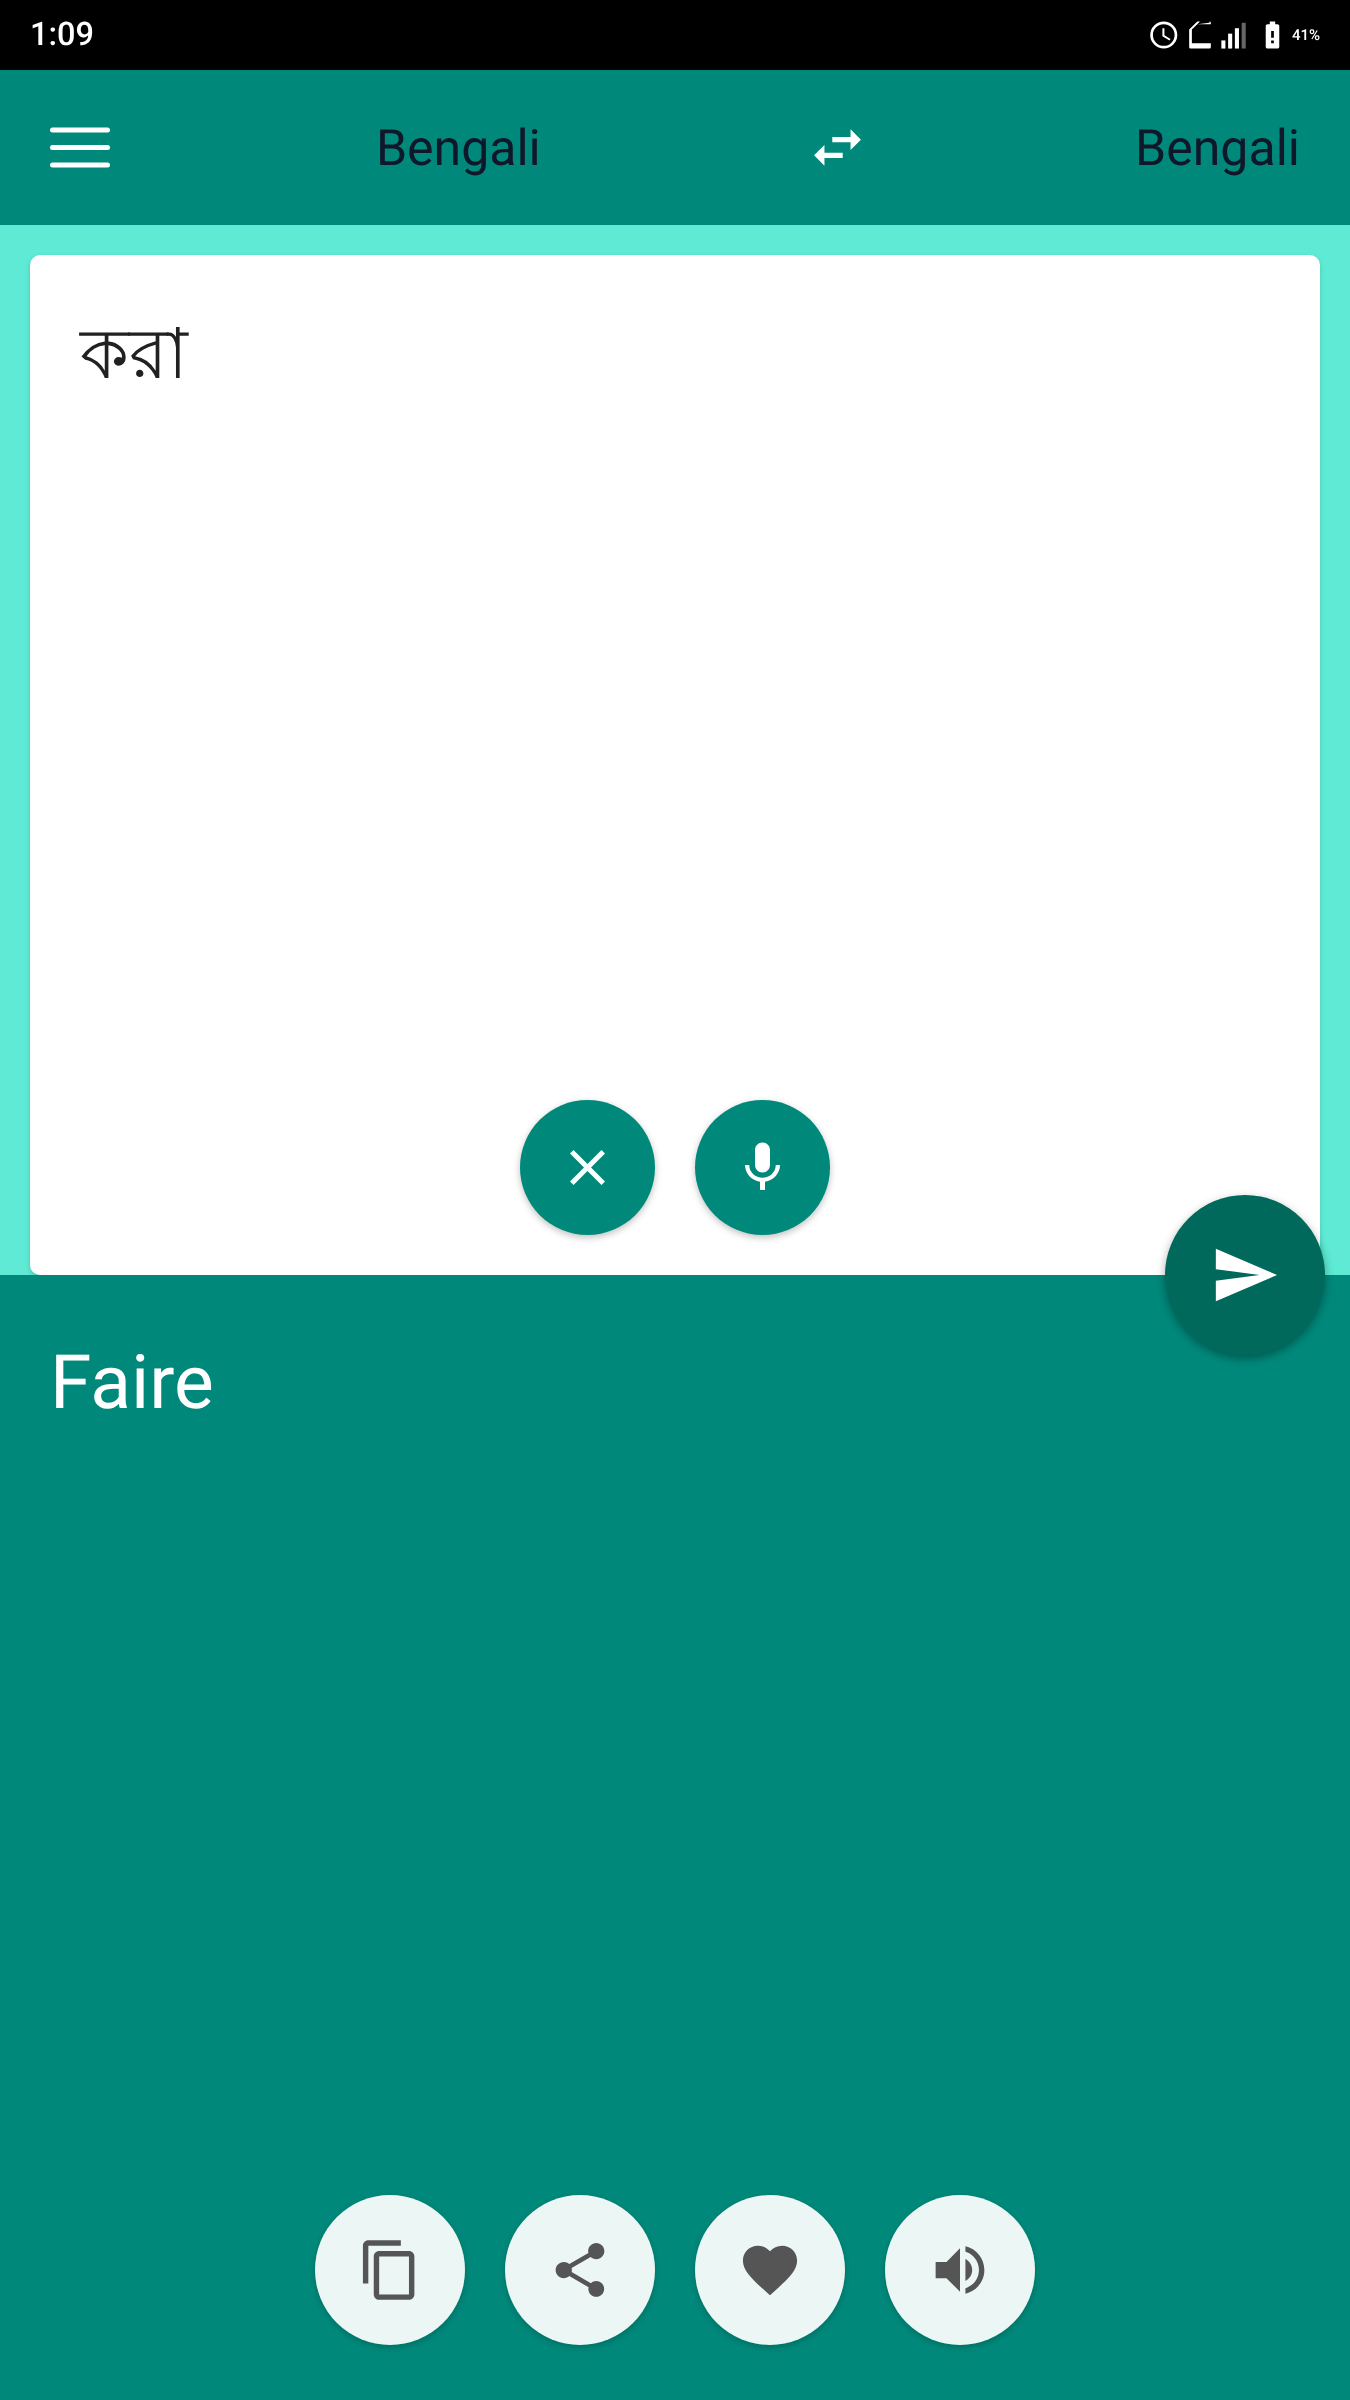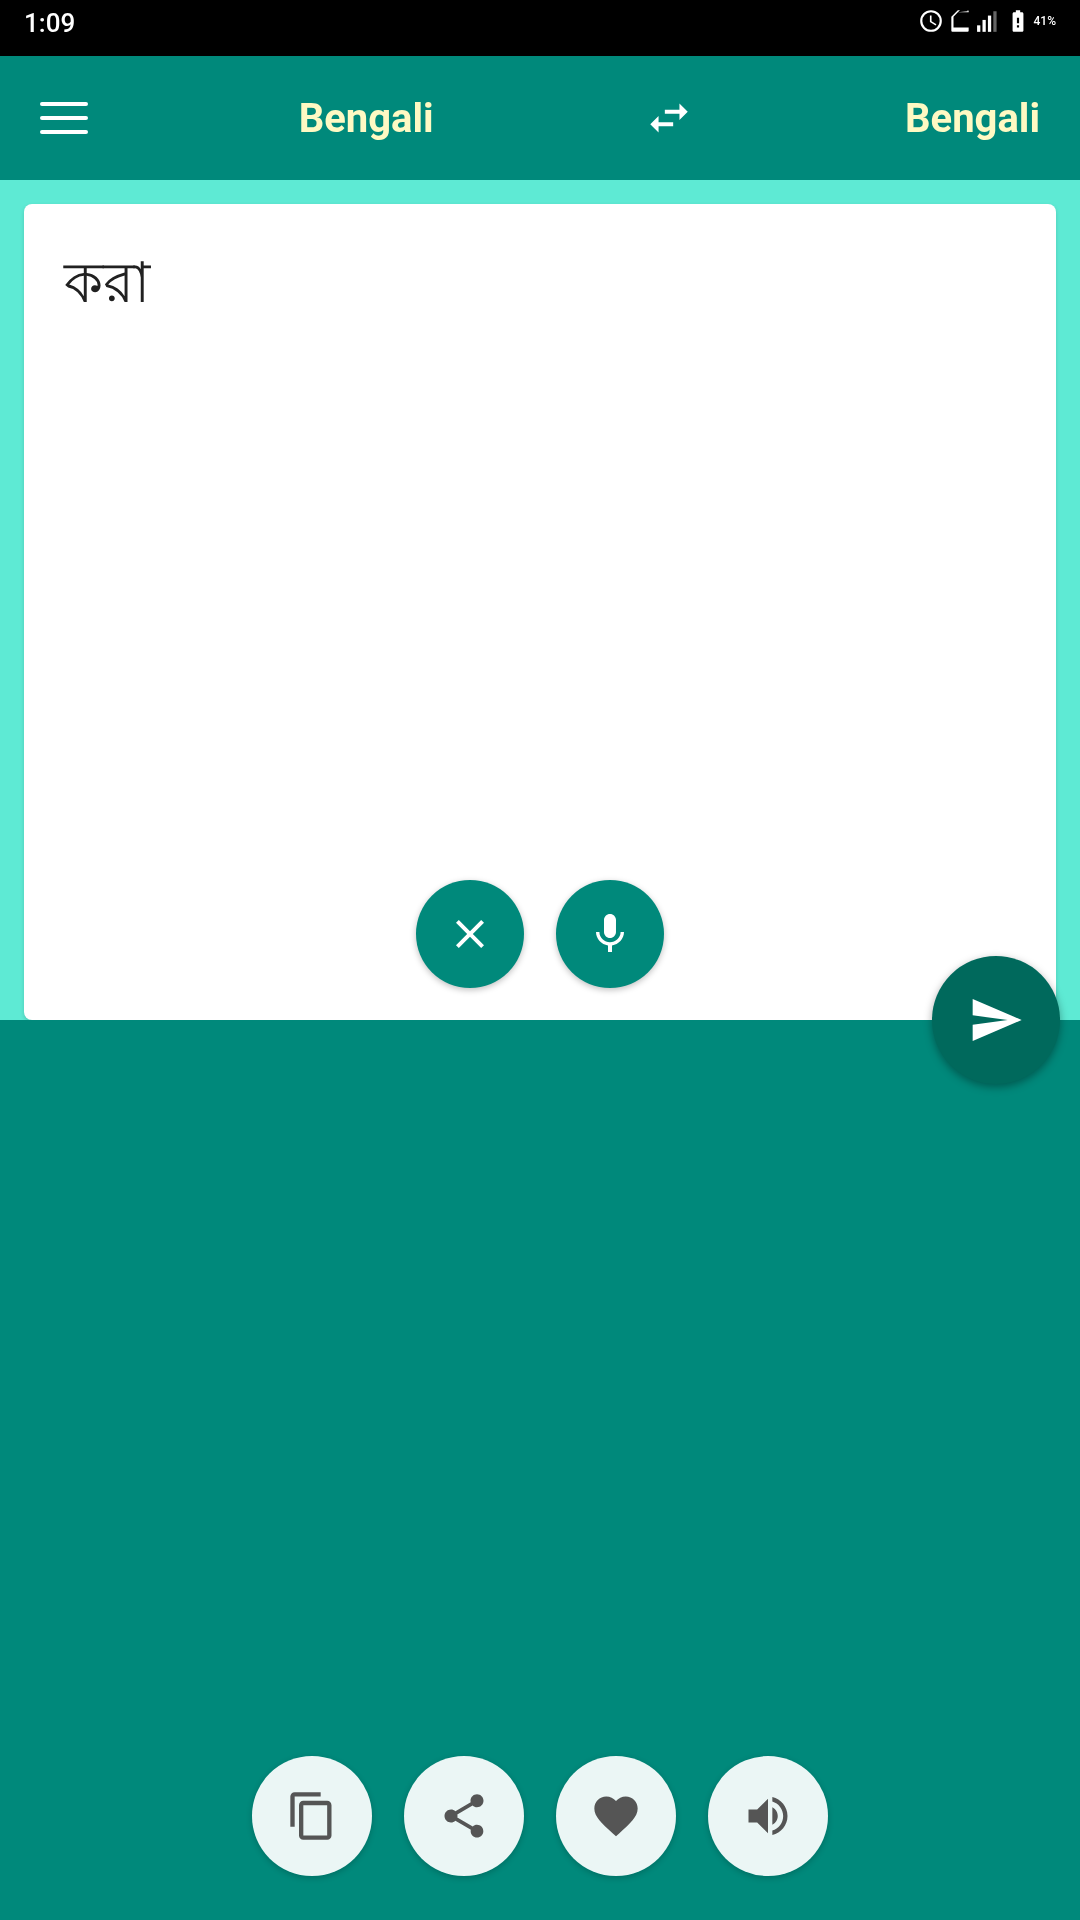--- a/index.html
+++ b/index.html
@@ -14,21 +14,21 @@
       position: relative;
       transform-origin: top left;
     }
 
     
     .status-bar {
       background: #000;
       color: #fff;
       display: flex;
       justify-content: space-between;
-      align-items: flex-start;
+      align-items: center;
       padding: 4px 12px;
       height: 28px;
       font-size: 13px;
       font-weight: 500;
     }
     .status-bar-right {
       display: flex;
       align-items: center;
       gap: 3px;
       font-size: 12px;
@@ -50,23 +50,23 @@
       cursor: pointer;
     }
     .toolbar-menu span {
       display: block;
       width: 24px;
       height: 2px;
       background: #fff;
       border-radius: 2px;
     }
     .toolbar-lang {
-      color: #fef9c3;
+      color: #0f172a;
       font-size: 20px;
-      font-weight: 700;
+      font-weight: 400;
     }
     .toolbar-swap {
       color: #fff;
       font-size: 22px;
       cursor: pointer;
       display: flex;
       align-items: center;
     }
 
     
@@ -274,20 +274,21 @@
     </div>
 
     <button class="send-btn" title="Translate">
       <svg viewBox="0 0 24 24" width="56" height="56">
         <path d="M2.01 21L23 12 2.01 3 2 10l15 2-15 2z"></path>
       </svg>
     </button>
   </div>
 
   <div class="translation-panel">
+    <div class="translation-text">Faire</div>
 
     <div class="translation-actions">
       <button class="circle-btn-light" title="Copy">
         <svg viewBox="0 0 24 24" width="52" height="52">
           <path d="M16 1H4c-1.1 0-2 .9-2 2v14h2V3h12V1zm3 4H8c-1.1 0-2 .9-2 2v14c0 1.1.9 2 2 2h11c1.1 0 2-.9 2-2V7c0-1.1-.9-2-2-2zm0 16H8V7h11v14z"></path>
         </svg>
       </button>
       <button class="circle-btn-light" title="Share">
         <svg viewBox="0 0 24 24" width="52" height="52">
           <path d="M18 16.08c-.76 0-1.44.3-1.96.77L8.91 12.7c.05-.23.09-.46.09-.7s-.04-.47-.09-.7l7.05-4.11c.54.5 1.25.81 2.04.81 1.66 0 3-1.34 3-3s-1.34-3-3-3-3 1.34-3 3c0 .24.04.47.09.7L8.04 9.81C7.5 9.31 6.79 9 6 9c-1.66 0-3 1.34-3 3s1.34 3 3 3c.79 0 1.5-.31 2.04-.81l7.12 4.16c-.05.21-.08.43-.08.65 0 1.61 1.31 2.92 2.92 2.92s2.92-1.31 2.92-2.92-1.31-2.92-2.92-2.92z"></path>

